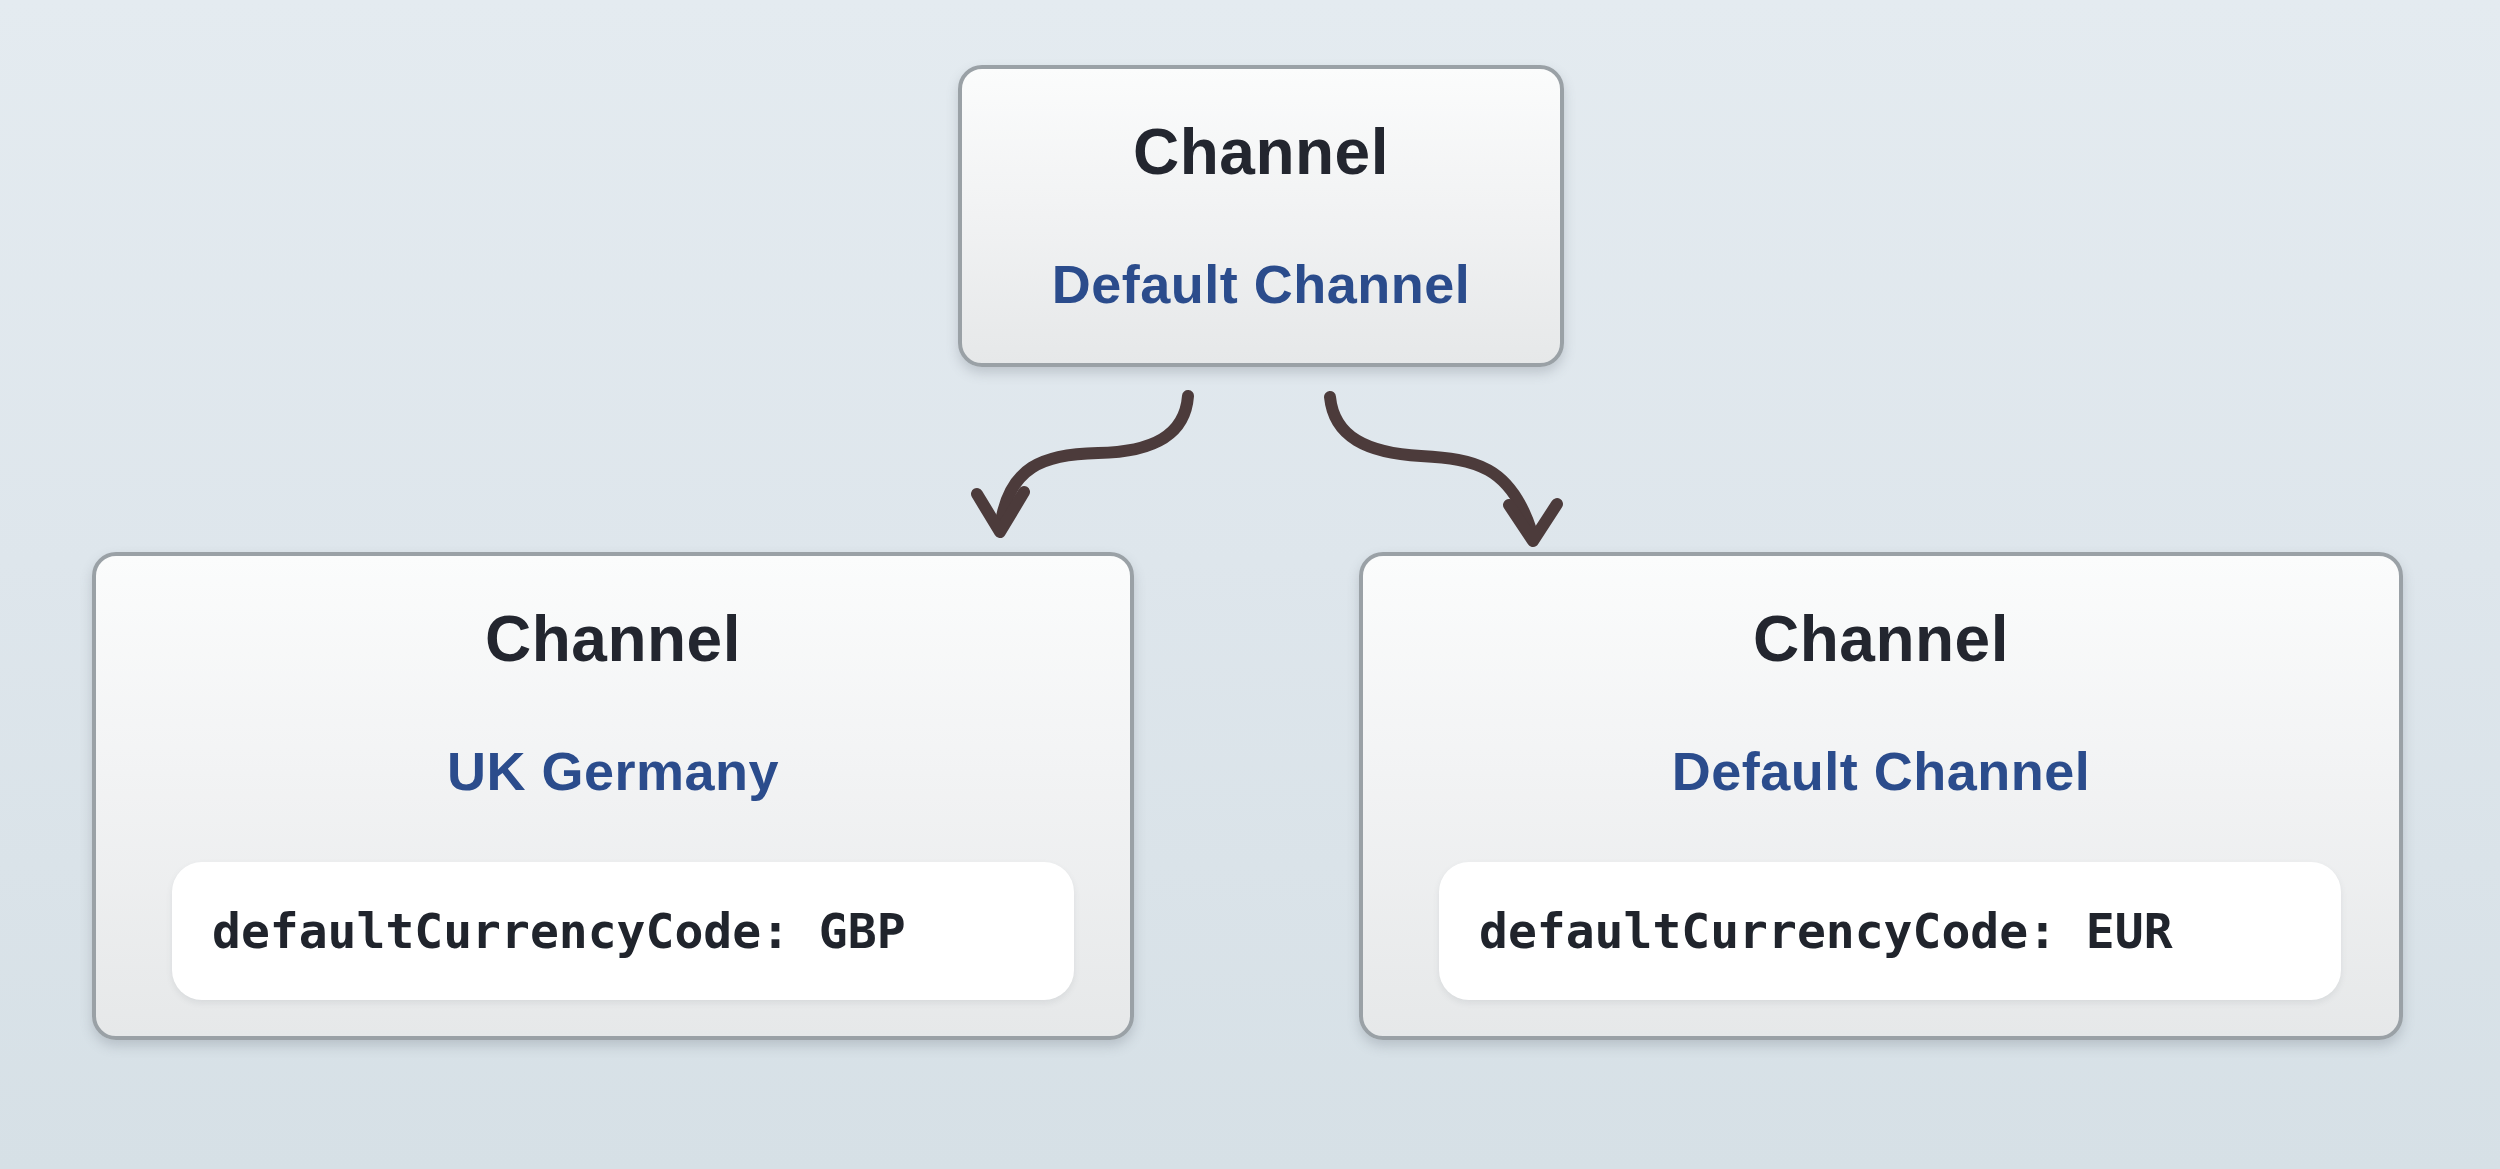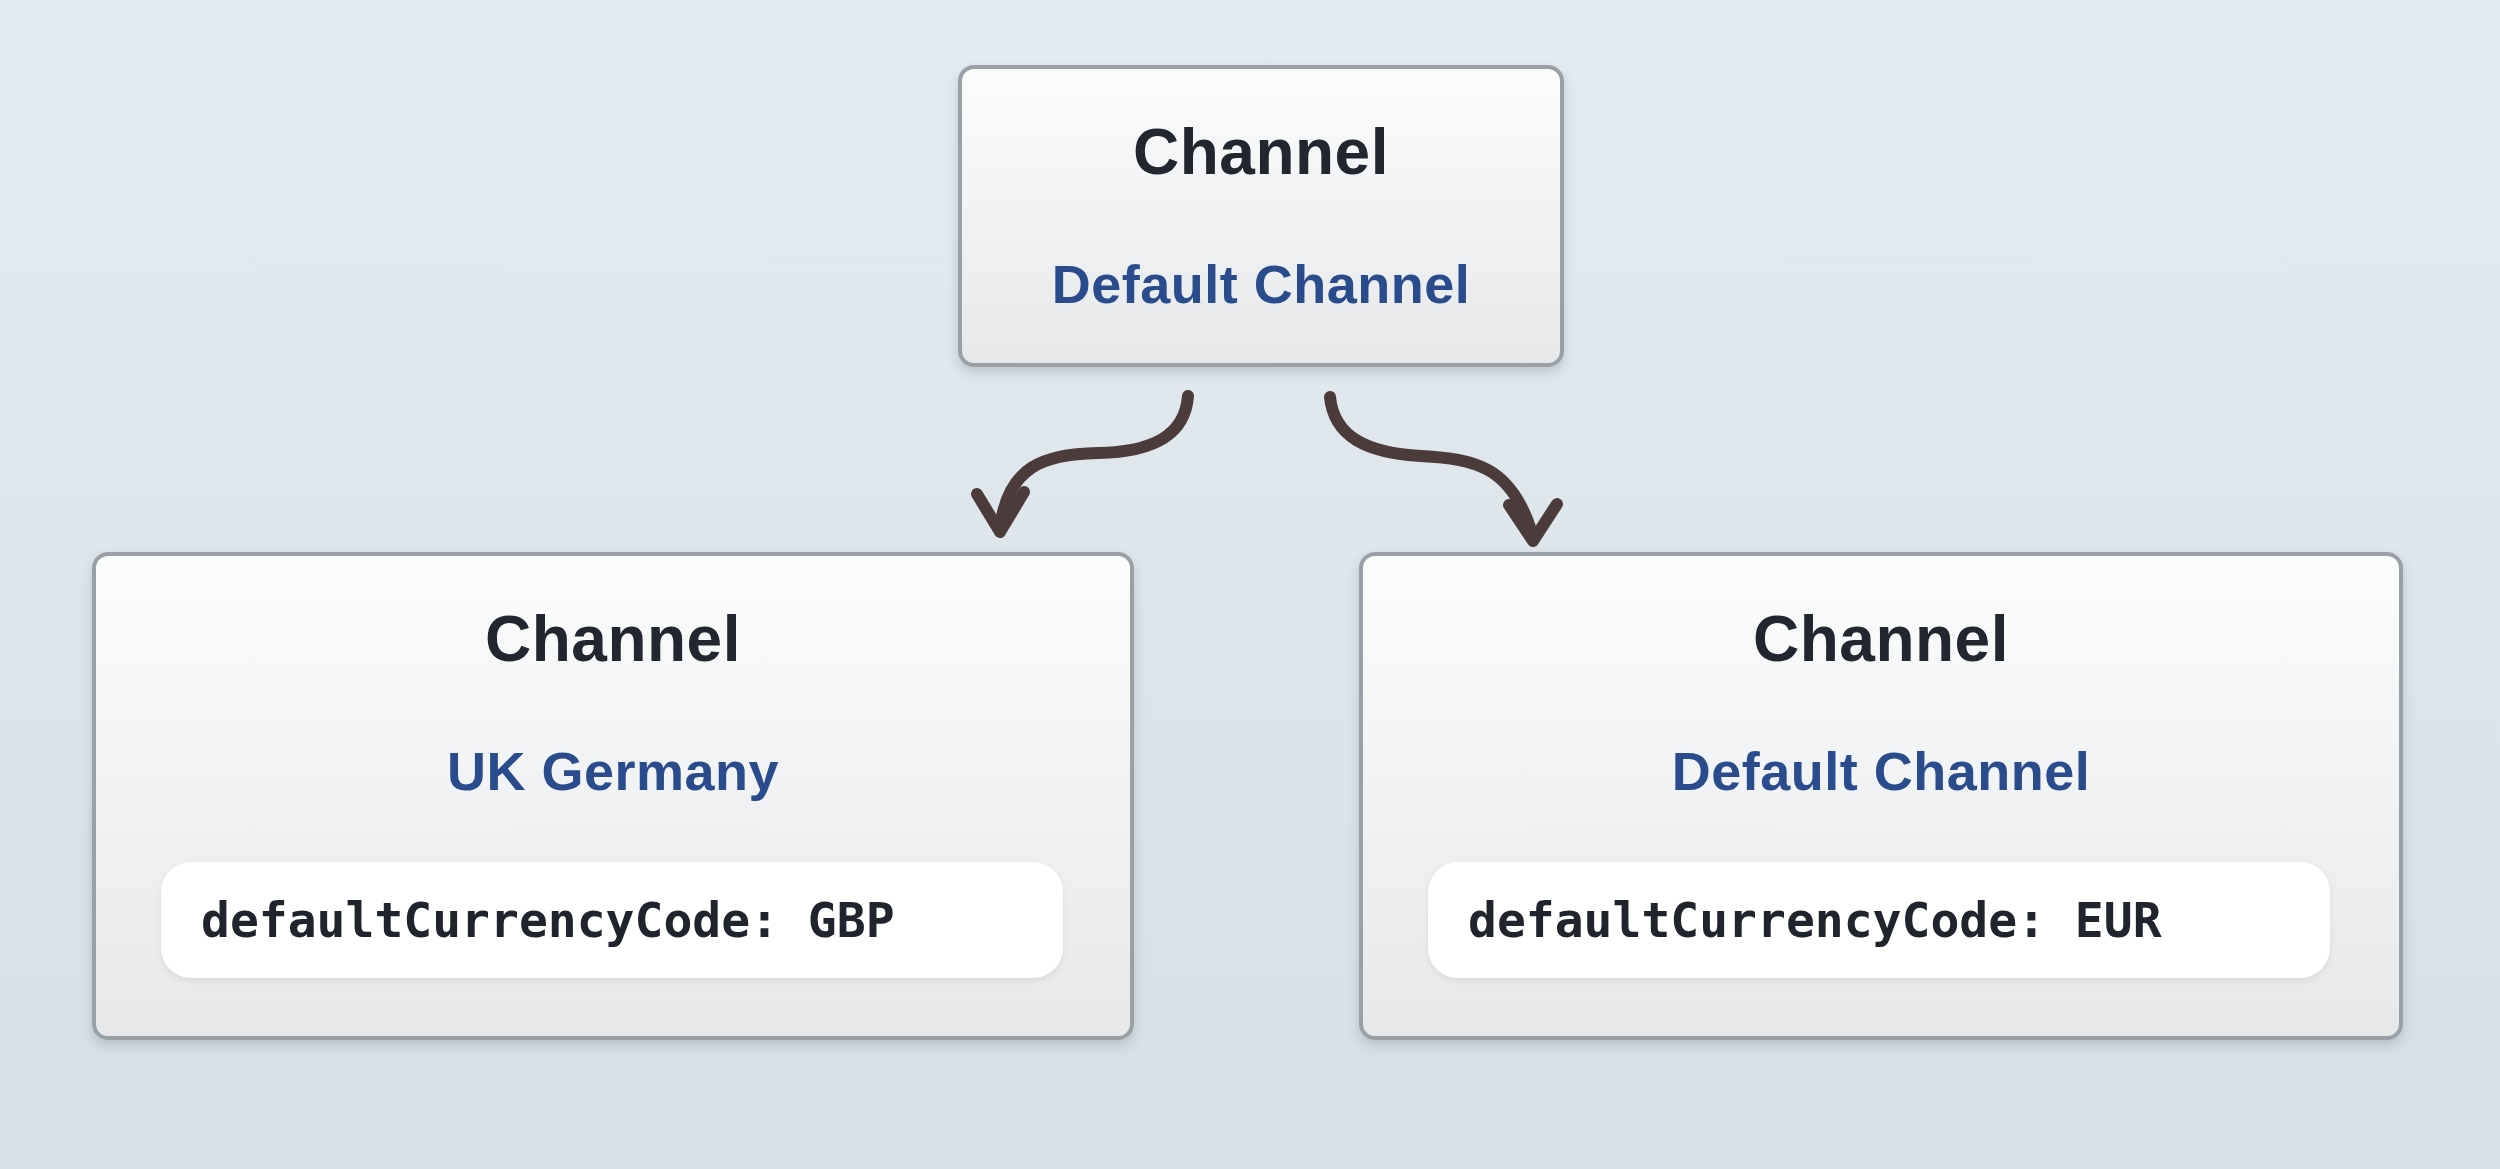--- a/index.html
+++ b/index.html
@@ -12,21 +12,21 @@
     width: 2500px;
     height: 1169px;
     overflow: hidden;
     background: linear-gradient(180deg, #e4ebf0 0%, #dee6ec 48%, #d6e0e6 100%);
     font-family: "Liberation Sans", sans-serif;
   }
   .node {
     position: absolute;
     box-sizing: border-box;
     border: 4px solid #9aa1a6;
-    border-radius: 16px;
+    border-radius: 24px;
     background: linear-gradient(180deg, #fbfcfc 0%, #f2f3f4 45%, #e6e8e9 100%);
     box-shadow: 0 6px 12px rgba(90, 100, 110, 0.25);
   }
   #node-default { left: 958px; top: 65px;  width: 606px;  height: 302px; }
   #node-uk      { left: 92px;  top: 552px; width: 1042px; height: 488px; }
   #node-germany { left: 1359px; top: 552px; width: 1044px; height: 488px; }
 
   .node-title {
     position: absolute;
     left: 0; right: 0;
@@ -44,24 +44,24 @@
     top: 182px;
     text-align: center;
     font-size: 54px;
     line-height: 66px;
     font-weight: bold;
     color: #2b4c8c;
     letter-spacing: 0.5px;
   }
   .attr-pill {
     position: absolute;
-    left: 65px;
+    left: 76px;
     top: 306px;
     width: 902px;
-    height: 116px;
+    height: 138px;
     box-sizing: border-box;
     background: #ffffff;
     border-radius: 30px;
     box-shadow: 0 3px 6px rgba(80, 90, 100, 0.10);
     display: flex;
     align-items: center;
   }
   .attr-code {
     font-family: "DejaVu Sans Mono", monospace;
     font-weight: bold;

